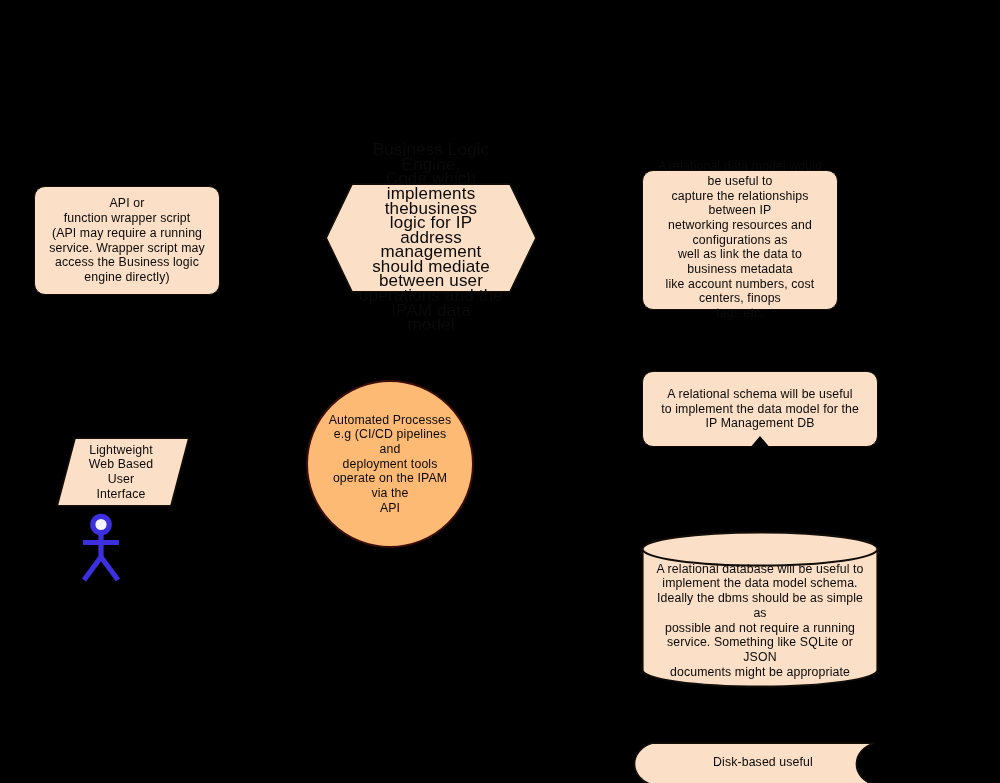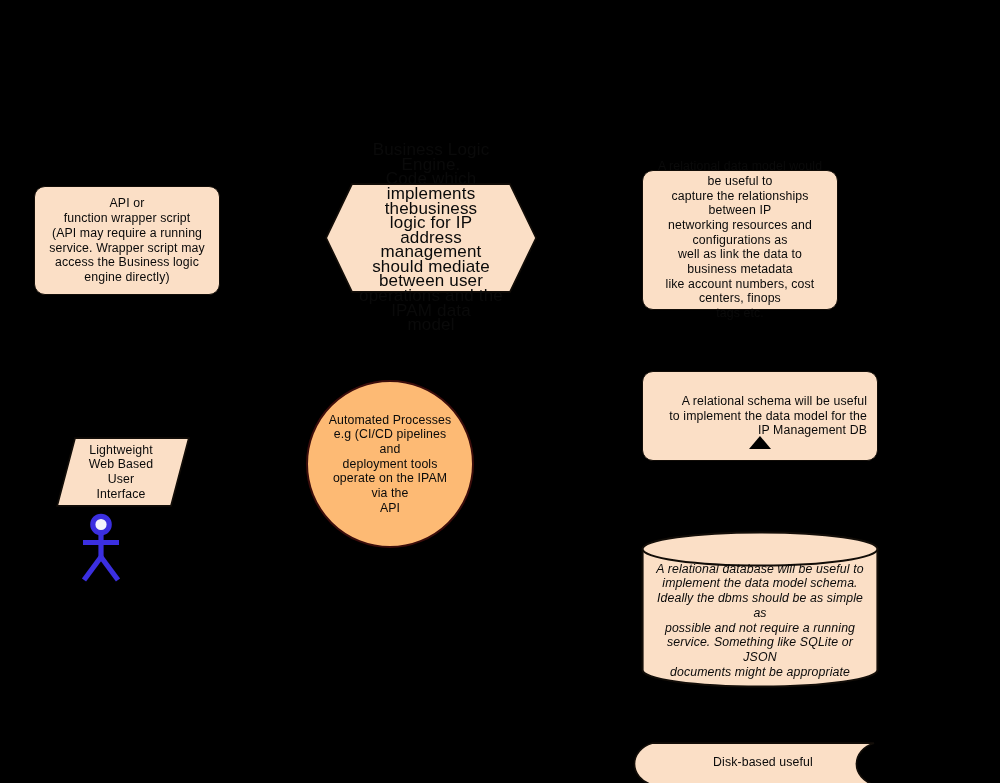--- a/index.html
+++ b/index.html
@@ -87,21 +87,21 @@
   .shape-cyl {
     background: transparent;
     border: none;
     padding: 0 14px;
   }
   .shape-cyl .cylbg {
     position: absolute;
     inset: 0;
     z-index: 1;
   }
-  .shape-cyl .txt { padding-top: 22px; font-style: italic; }
+  .shape-cyl .txt { padding-top: 22px; }
 
   
   .shape-tape {
     background: transparent;
     border: none;
   }
   .shape-tape .tapebg {
     position: absolute;
     inset: 0;
     z-index: 1;
@@ -146,21 +146,21 @@
 
   <div class="node shape-rrect" style="left:642px; top:170px; width:196px; height:140px;">
     <span class="txt">A relational data model would be useful to
 capture the relationships between IP
 networking resources and configurations as
 well as link the data to business metadata
 like account numbers, cost centers, finops
 tags etc.</span>
   </div>
 
-  <div class="node shape-rrect" style="left:642px; top:371px; width:236px; height:90px;text-align:right;">
+  <div class="node shape-rrect" style="left:642px; top:371px; width:236px; height:76px;">
     <span class="txt">A relational schema will be useful
 to implement the data model for the
 IP Management DB</span>
   </div>
   <svg class="notch" style="left:748px; top:436px; width:24px; height:14px;" viewBox="0 0 24 14">
     <polygon points="12,0 23,13 1,13" fill="#000000"></polygon>
   </svg>
 
   <div class="node shape-cyl" style="left:641px; top:531px; width:238px; height:157px;">
     <svg class="cylbg" viewBox="0 0 238 157" preserveAspectRatio="none">

